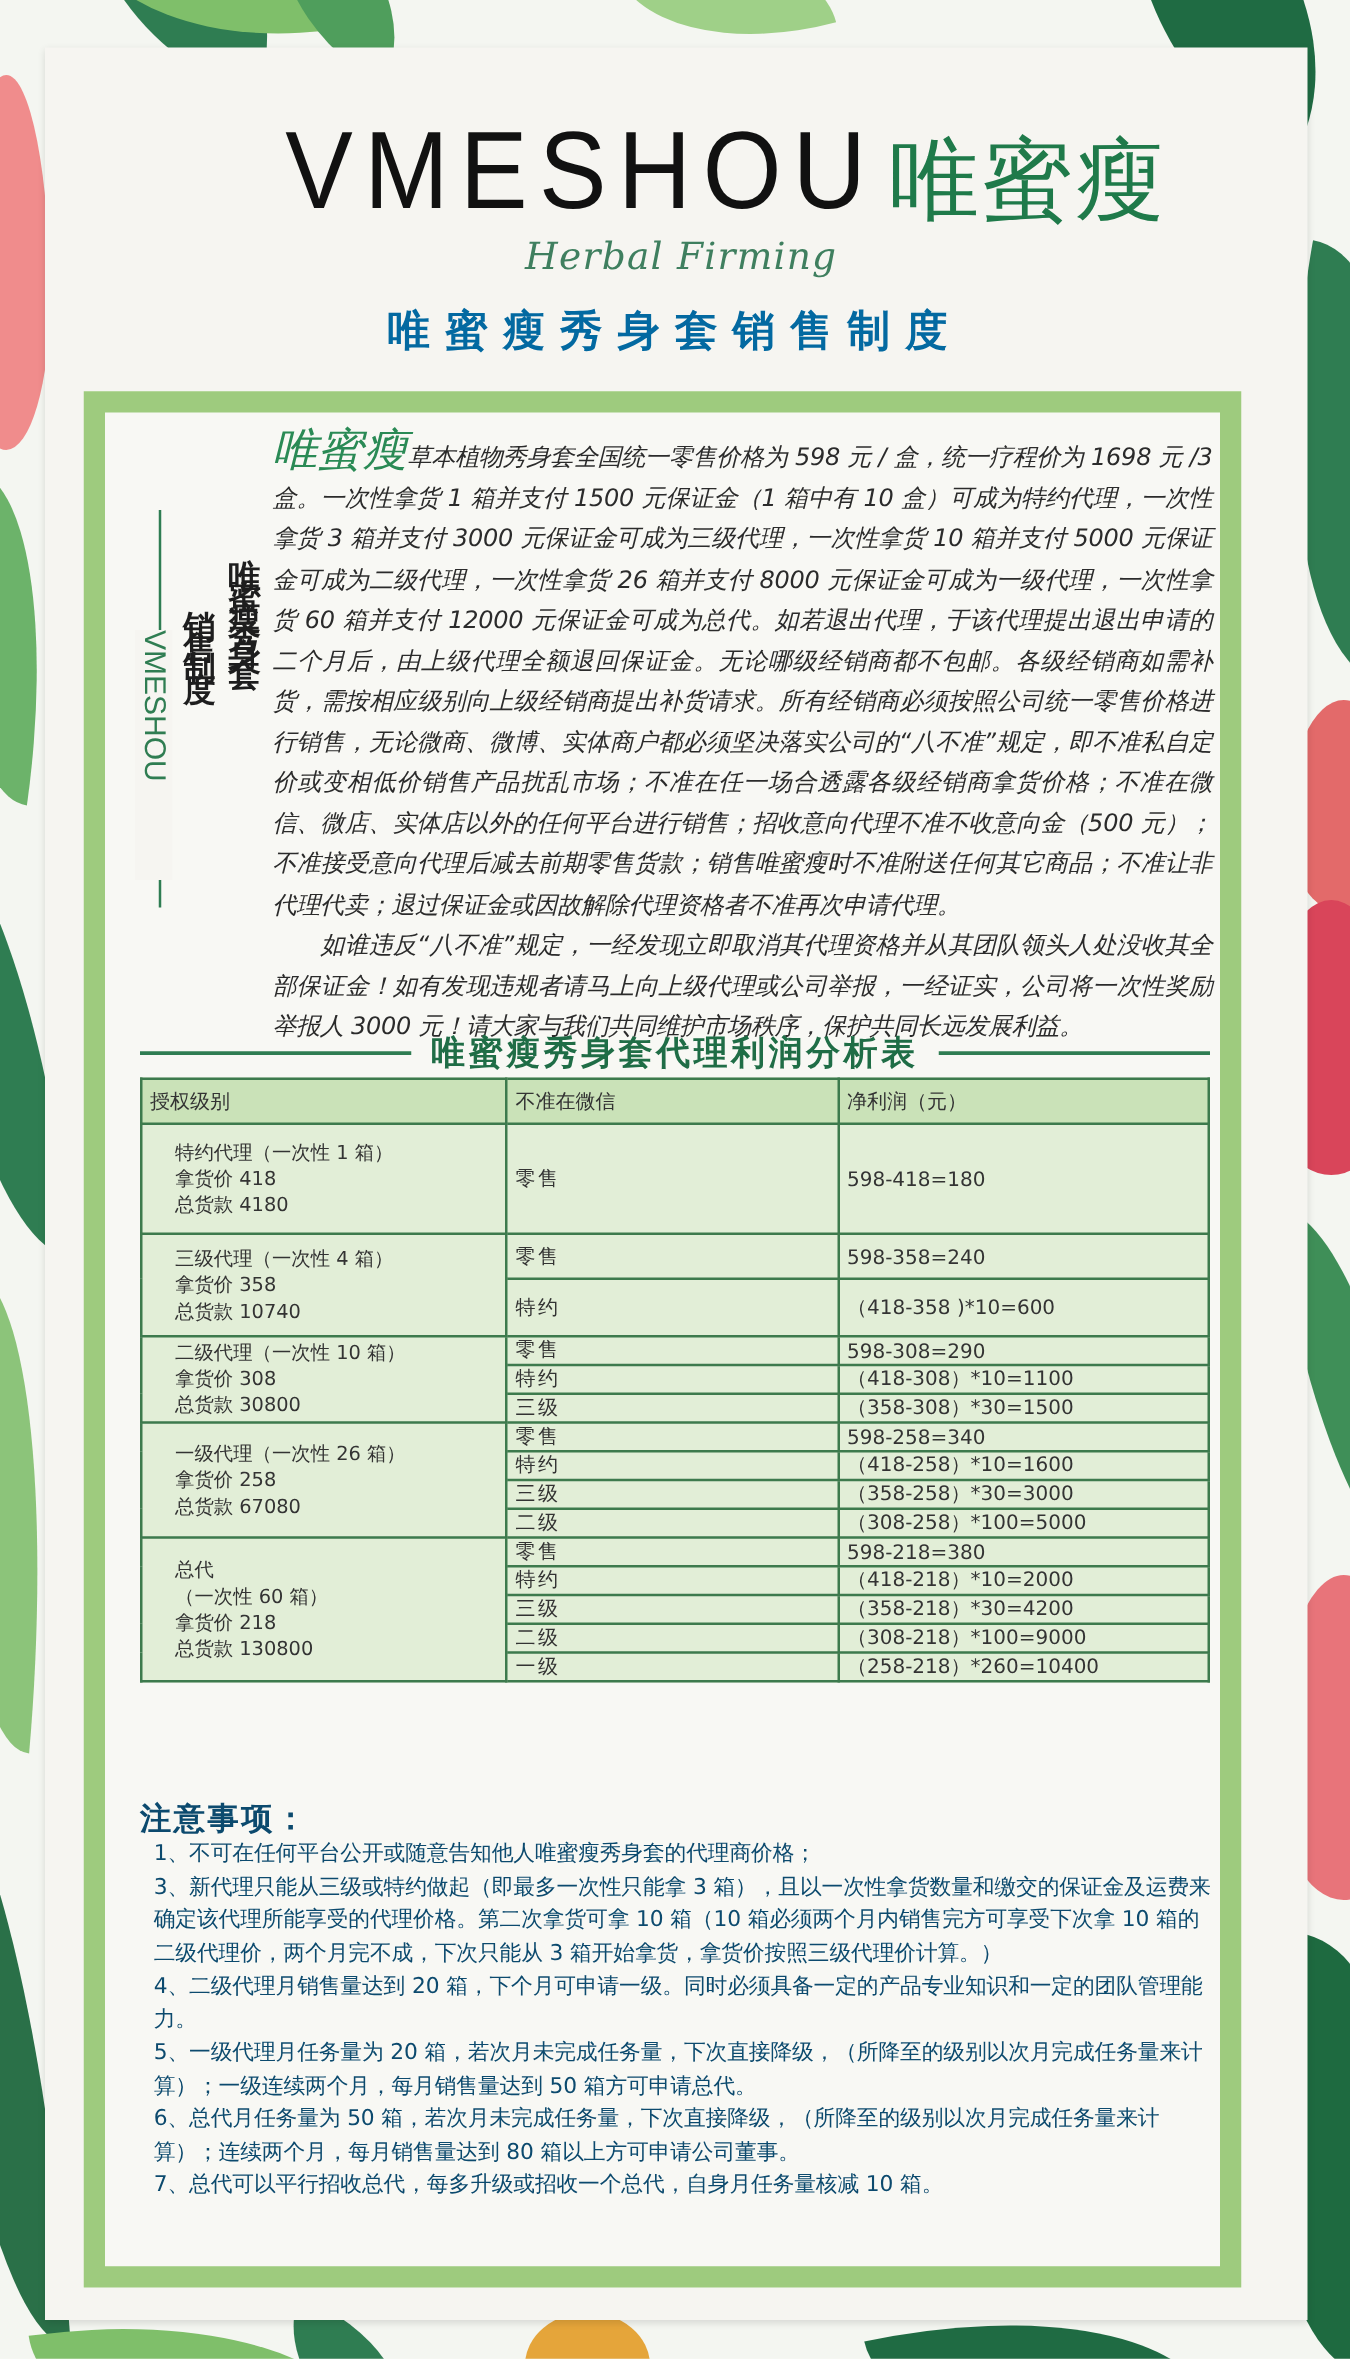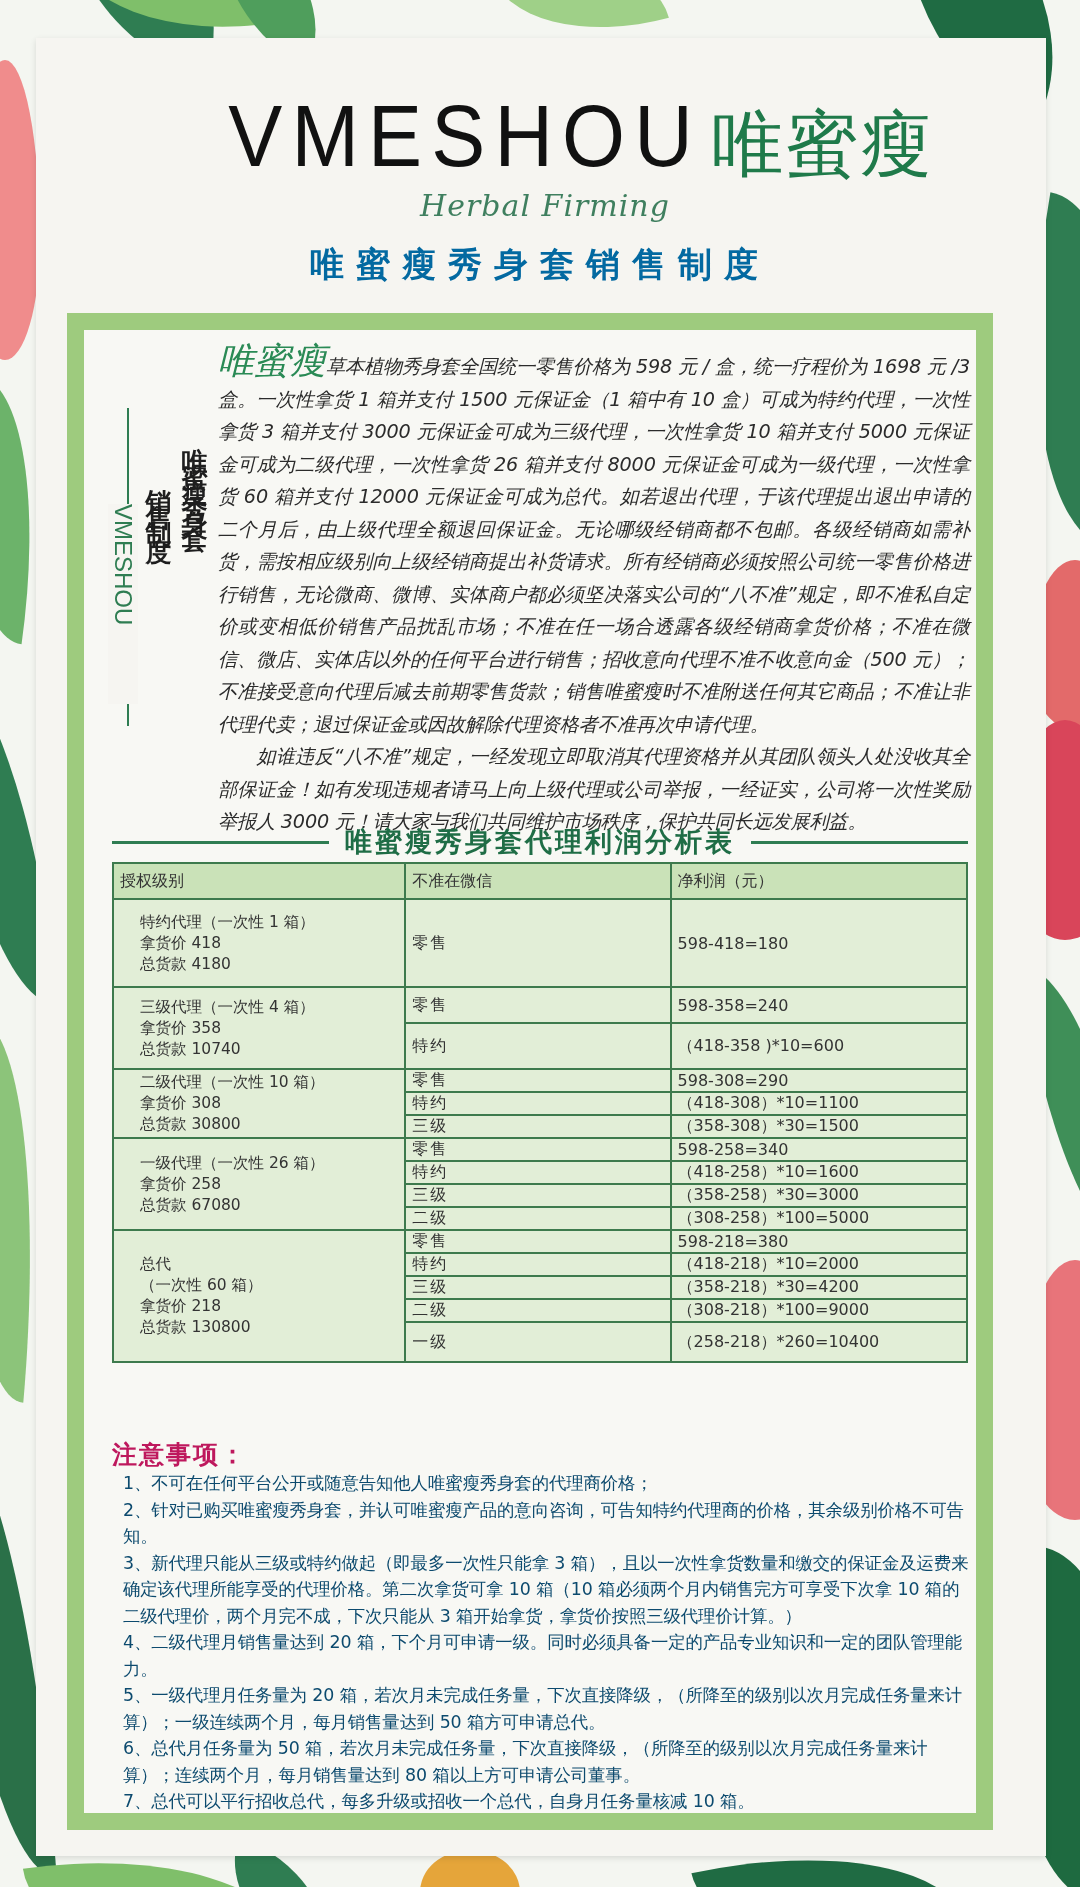--- a/index.html
+++ b/index.html
@@ -111,21 +111,21 @@
     text-align: left; padding-left: 26px; line-height: 21px; font-size: 15.5px;
   }
   td.tier { width: 266px; font-size: 16px; letter-spacing: 2px; }
   td.calc { font-size: 16px; }
   col.c1 { width: 293px; } col.c2 { width: 266px; } col.c3 { width: 297px; }
 
   
   .notes { position: absolute; left: 112px; top: 1440px; width: 860px; }
   .notes h3 {
     font-family: "DejaVu Serif", serif; font-weight: bold;
-    font-size: 25px; color: #be185d; letter-spacing: 2px; line-height: 30px;
+    font-size: 25px; color: #0c4a6e; letter-spacing: 2px; line-height: 30px;
   }
   .notes .item {
     font-size: 17.4px; line-height: 26.5px; color: #0c4a6e; letter-spacing: -0.1px; margin-left: 11px;
   }
 </style>
 </head>
 <body>
 
 <div class="bg">
 
@@ -274,31 +274,30 @@
         </tr>
         <tr>
           <td class="tier" style="height: 23px;">三级</td>
           <td class="calc">（358-218）*30=4200</td>
         </tr>
         <tr>
           <td class="tier" style="height: 23px;">二级</td>
           <td class="calc">（308-218）*100=9000</td>
         </tr>
         <tr>
-          <td class="tier" style="height: 40px;">一级</td>
+          <td class="tier" style="height: 23px;">一级</td>
           <td class="calc">（258-218）*260=10400</td>
         </tr>
       </tbody>
   </table>
 </div>
 
 <div class="notes">
   <h3>注意事项：</h3>
   <div id="notes-list">
       <div class="item">1、不可在任何平台公开或随意告知他人唯蜜瘦秀身套的代理商价格；</div>
-      <div class="item">2、针对已购买唯蜜瘦秀身套，并认可唯蜜瘦产品的意向咨询，可告知特约代理商的价格，其余级别价格不可告知。</div>
       <div class="item">3、新代理只能从三级或特约做起（即最多一次性只能拿 3 箱），且以一次性拿货数量和缴交的保证金及运费来确定该代理所能享受的代理价格。第二次拿货可拿 10 箱（10 箱必须两个月内销售完方可享受下次拿 10 箱的二级代理价，两个月完不成，下次只能从 3 箱开始拿货，拿货价按照三级代理价计算。）</div>
       <div class="item">4、二级代理月销售量达到 20 箱，下个月可申请一级。同时必须具备一定的产品专业知识和一定的团队管理能力。</div>
       <div class="item">5、一级代理月任务量为 20 箱，若次月未完成任务量，下次直接降级，（所降至的级别以次月完成任务量来计算）；一级连续两个月，每月销售量达到 50 箱方可申请总代。</div>
       <div class="item">6、总代月任务量为 50 箱，若次月未完成任务量，下次直接降级，（所降至的级别以次月完成任务量来计算）；连续两个月，每月销售量达到 80 箱以上方可申请公司董事。</div>
       <div class="item">7、总代可以平行招收总代，每多升级或招收一个总代，自身月任务量核减 10 箱。</div>
     </div>
 </div>
 
 </body></html>

